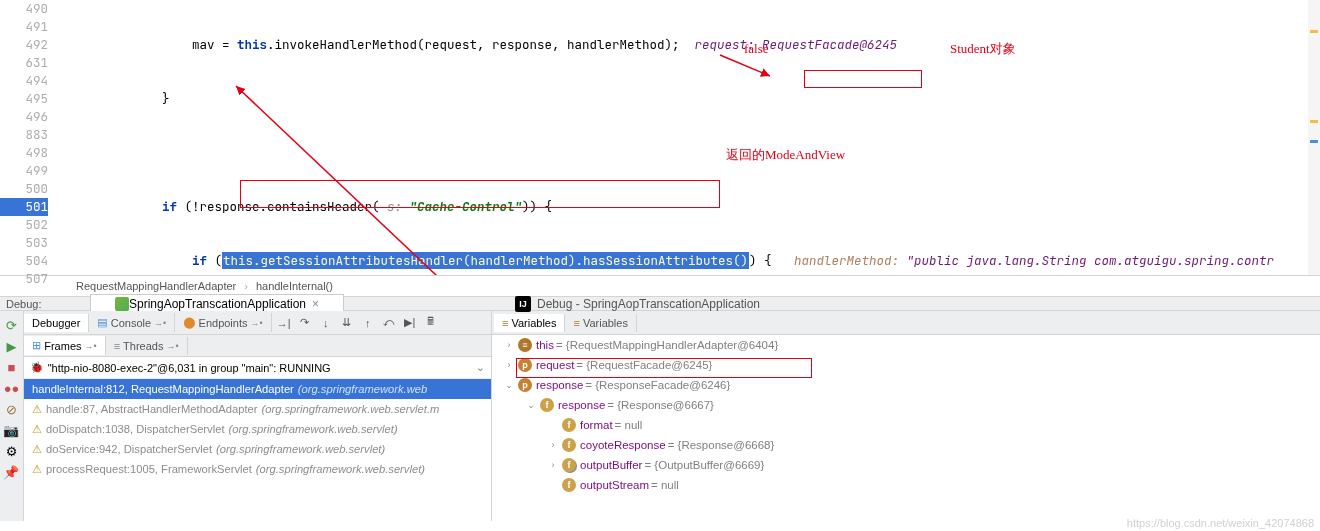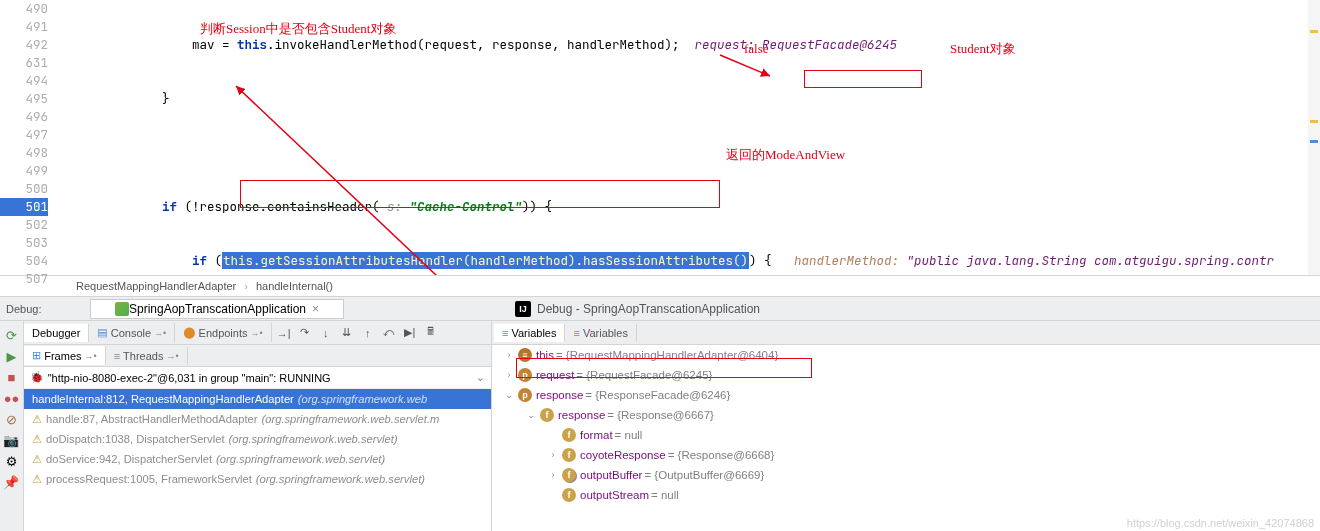--- a/index.html
+++ b/index.html
@@ -14,21 +14,21 @@
 .param { color: #8c8c8c; font-style: italic; }
 .sel-bg { background: #3874d6; color: #fef9c3; padding: 0 1px; }
 .gutter-hl { background: #3874d6; color: #fff; }
 .annot { position: absolute; color: #e30016; font-family: "SimSun", serif; font-size: 13px; pointer-events: none; z-index: 5; }
 .redbox { position: absolute; border: 1px solid #e30016; pointer-events: none; z-index: 4; }
 .marker { position: absolute; right: 0; top: 0; width: 12px; height: 275px; background: #f5f5f5; }
 .marker .mk { position: absolute; right: 2px; width: 8px; height: 3px; }
 .breadcrumb { height: 22px; border-top: 1px solid #d4d4d4; border-bottom: 1px solid #d4d4d4; display: flex; align-items: center; padding-left: 72px; color: #555; font-size: 11px; background: #fff; }
 .breadcrumb span { padding: 0 4px; }
 .breadcrumb .sep { color: #aaa; }
-.debug-row { height: 24px; display: flex; align-items: center; background: #eceef0; border-bottom: 1px solid #d4d4d4; }
+.debug-row { height: 14px; display: flex; align-items: center; background: #eceef0; border-bottom: 1px solid #d4d4d4; }
 .debug-label { width: 60px; padding-left: 6px; color: #555; font-size: 11px; }
 .run-cfg { display: flex; align-items: center; padding: 2px 24px; background: #fff; border: 1px solid #ccc; margin-left: 30px; }
 .run-icon { width: 14px; height: 14px; background: linear-gradient(135deg,#7cb342,#4caf50); border-radius: 2px; }
 .xicon { color: #888; cursor: pointer; padding-left: 6px; }
 .debug-title { position: absolute; left: 515px; display: flex; align-items: center; gap: 6px; color: #555; }
 .ij { width: 16px; height: 16px; background: #000; color: #fff; font-size: 9px; font-weight: bold; display: flex; align-items: center; justify-content: center; border-radius: 2px; }
 .lower { display: flex; height: 210px; }
 .left-tools { width: 24px; background: #eceef0; border-right: 1px solid #d4d4d4; display: flex; flex-direction: column; align-items: center; padding-top: 4px; gap: 1px; }
 .tbtn { width: 20px; height: 20px; display: flex; align-items: center; justify-content: center; cursor: pointer; border-radius: 2px; font-size: 13px; }
 .mid-col { flex: 0 0 468px; display: flex; flex-direction: column; border-right: 1px solid #d4d4d4; background: #fff; }
@@ -66,21 +66,21 @@
 
 <div class="editor">
   <div class="gutter">
     <div>490</div>
       <div>491</div>
       <div>492</div>
       <div>631</div>
       <div>494</div>
       <div>495</div>
       <div>496</div>
-      <div>497</div>
+      <div>883</div>
       <div>498</div>
       <div>499</div>
       <div>500</div>
       <div class="gutter-hl">501</div>
       <div>502</div>
       <div>503</div>
       <div>504</div>
       <div>507</div>
   </div>
   <div class="code">
@@ -94,21 +94,20 @@
     
     
     
     
     
     
     
     
     
 
-    <div class="annot" style="top:20px;left:140px">判断Session中是否包含Student对象</div>
     <div class="annot" style="top:40px;left:684px">false</div>
     <div class="annot" style="top:40px;left:890px">Student对象</div>
     <div class="annot" style="top:146px;left:666px">返回的ModeAndView</div>
 
     <div class="redbox" style="top:70px;left:744px;width:118px;height:18px"></div>
     <div class="redbox" style="top:180px;left:180px;width:480px;height:28px"></div>
 
     <svg class="arrow" width="1260" height="380">
       <defs>
           <marker id="ah" markerWidth="8" markerHeight="8" refX="6" refY="3" orient="auto">

